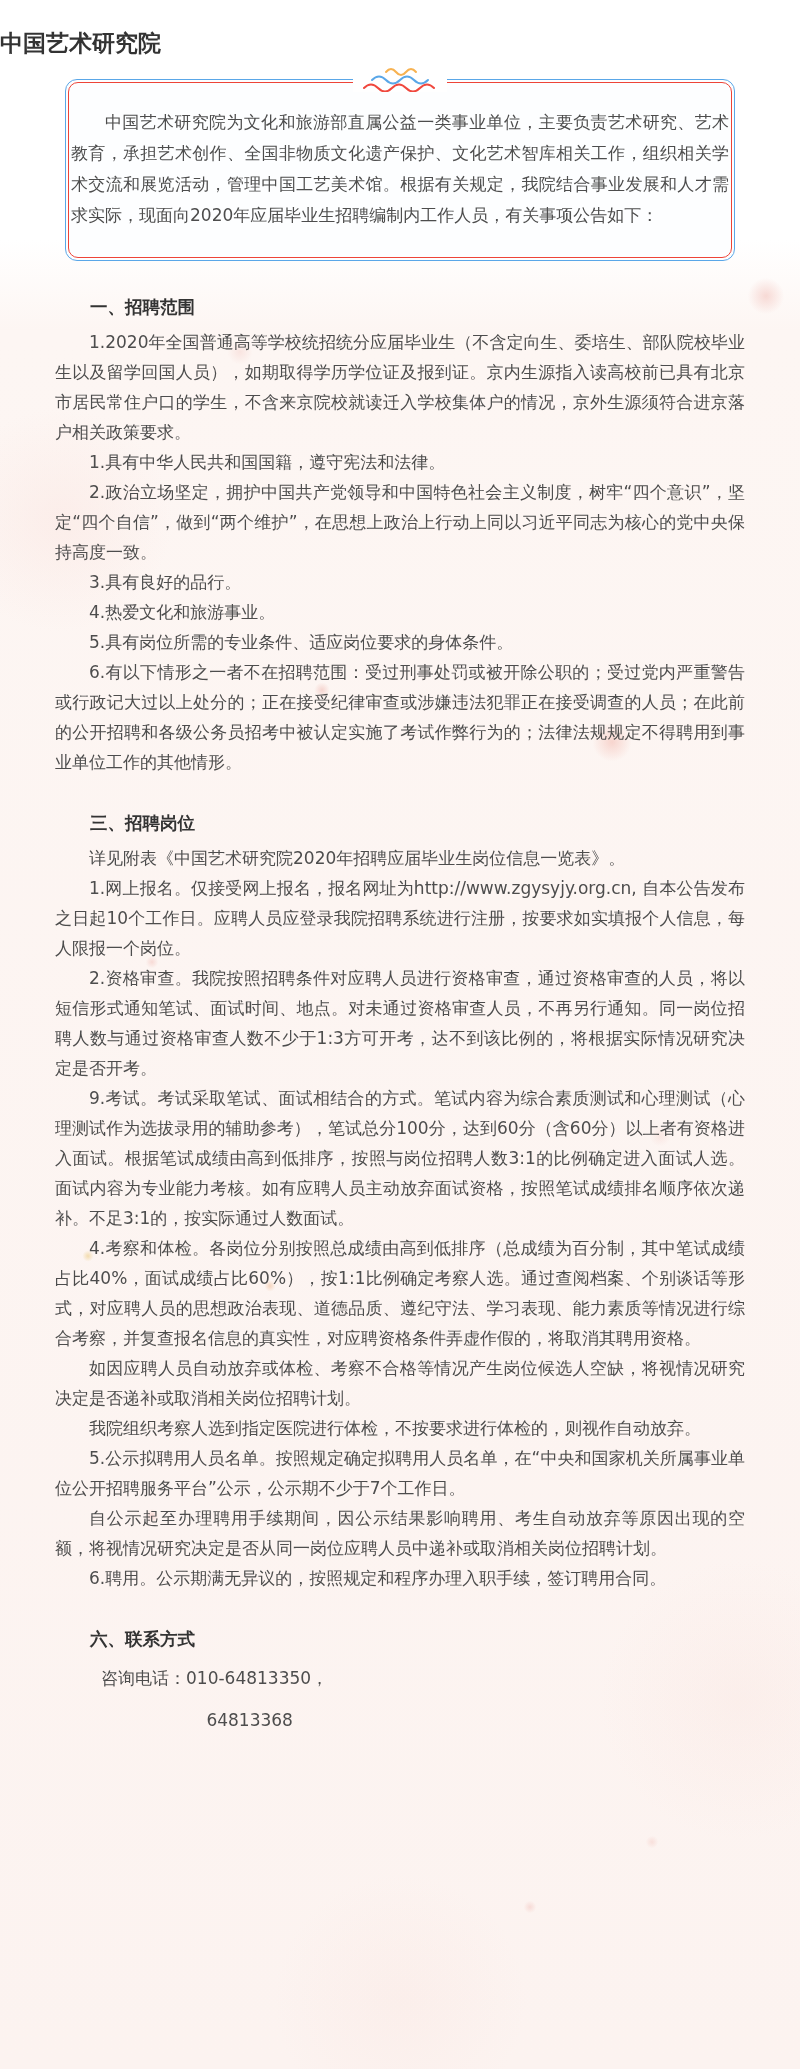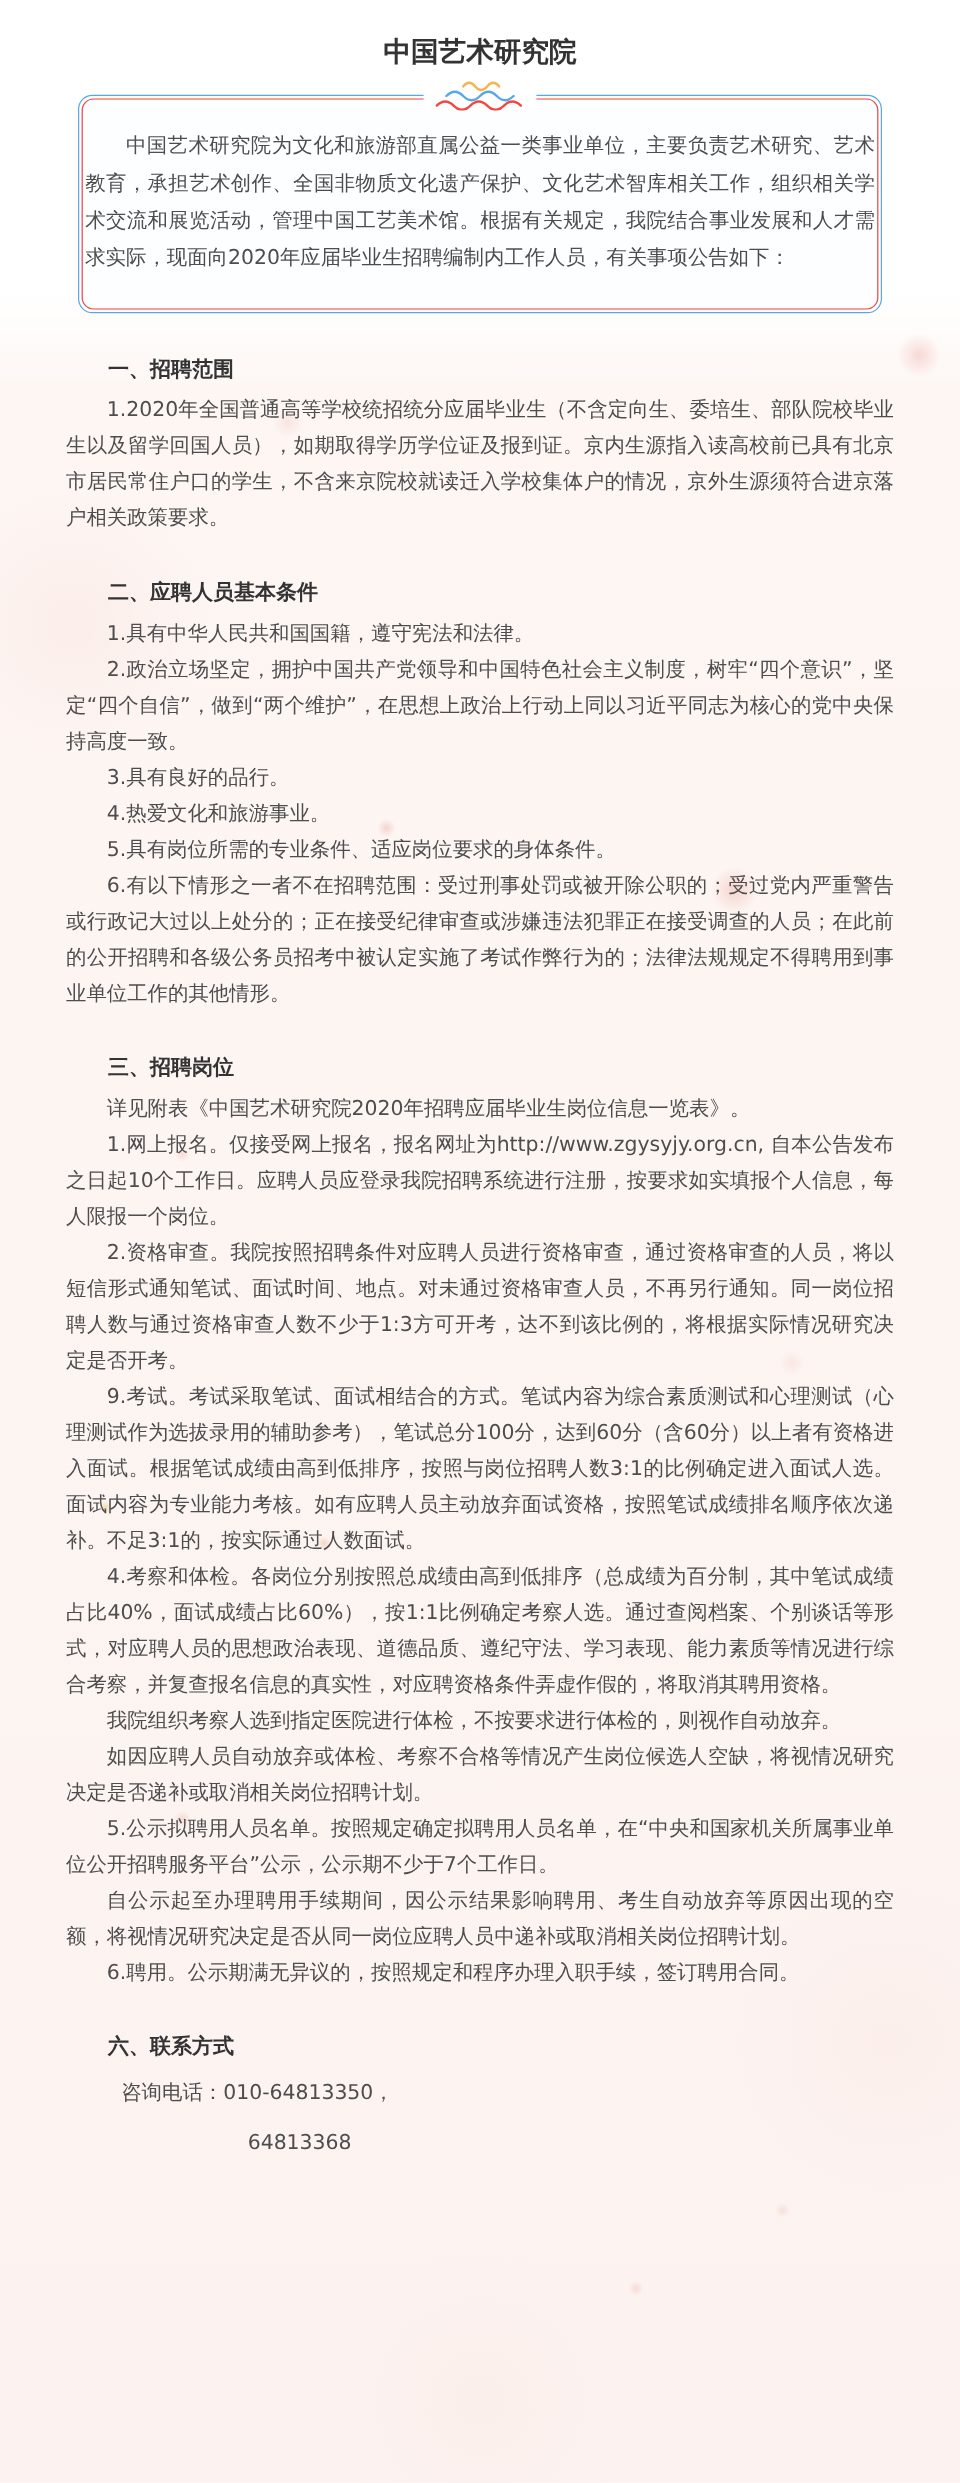--- a/index.html
+++ b/index.html
@@ -28,21 +28,21 @@
       radial-gradient(circle 10px at 152px 1516px, rgba(240,185,178,.5), rgba(240,185,178,0) 70%),
       radial-gradient(circle 15px at 660px 1136px, rgba(243,200,194,.32), rgba(243,200,194,0) 70%),
       radial-gradient(circle 9px at 530px 1907px, rgba(240,185,178,.42), rgba(240,185,178,0) 70%),
       radial-gradient(circle 9px at 652px 1842px, rgba(240,185,178,.35), rgba(240,185,178,0) 70%),
       radial-gradient(circle 160px at 60px 520px, rgba(248,216,210,.28), rgba(248,216,210,0) 70%),
       radial-gradient(circle 200px at 740px 1700px, rgba(248,220,214,.22), rgba(248,220,214,0) 70%),
       radial-gradient(circle 180px at 400px 2000px, rgba(248,222,216,.22), rgba(248,222,216,0) 70%),
       linear-gradient(180deg,#ffffff 0px,#ffffff 240px,#fdf6f3 330px,#fcf3f0 100%);
   }
   .doc-title{
-    text-align:center;
+    text-align:left;
     font-size:23px;
     font-weight:bold;
     color:#333333;
     margin:10px 0 20px;
   }
   .content{padding:0 55px;}
   .intro-box{
     position:relative;
     margin:0 10px 8px;
     border:1px solid #5aa7e8;
@@ -111,39 +111,38 @@
         <p class="intro-text">中国艺术研究院为文化和旅游部直属公益一类事业单位，主要负责艺术研究、艺术教育，承担艺术创作、全国非物质文化遗产保护、文化艺术智库相关工作，组织相关学术交流和展览活动，管理中国工艺美术馆。根据有关规定，我院结合事业发展和人才需求实际，现面向2020年应届毕业生招聘编制内工作人员，有关事项公告如下：</p>
       </div>
     </div>
 
     <div>
         <section>
           <h2 class="sec-heading">一、招聘范围</h2>
           <p class="para">1.2020年全国普通高等学校统招统分应届毕业生（不含定向生、委培生、部队院校毕业生以及留学回国人员），如期取得学历学位证及报到证。京内生源指入读高校前已具有北京市居民常住户口的学生，不含来京院校就读迁入学校集体户的情况，京外生源须符合进京落户相关政策要求。</p>
         </section>
         <section>
-          <h2 class="sec-heading">二、应聘人员基本条件</h2>
           <p class="para">1.具有中华人民共和国国籍，遵守宪法和法律。</p>
           <p class="para">2.政治立场坚定，拥护中国共产党领导和中国特色社会主义制度，树牢“四个意识”，坚定“四个自信”，做到“两个维护”，在思想上政治上行动上同以习近平同志为核心的党中央保持高度一致。</p>
           <p class="para">3.具有良好的品行。</p>
           <p class="para">4.热爱文化和旅游事业。</p>
           <p class="para">5.具有岗位所需的专业条件、适应岗位要求的身体条件。</p>
           <p class="para">6.有以下情形之一者不在招聘范围：受过刑事处罚或被开除公职的；受过党内严重警告或行政记大过以上处分的；正在接受纪律审查或涉嫌违法犯罪正在接受调查的人员；在此前的公开招聘和各级公务员招考中被认定实施了考试作弊行为的；法律法规规定不得聘用到事业单位工作的其他情形。</p>
         </section>
         <section>
           <h2 class="sec-heading">三、招聘岗位</h2>
           <p class="para">详见附表《中国艺术研究院2020年招聘应届毕业生岗位信息一览表》。</p>
         </section>
         <section>
           <p class="para">1.网上报名。仅接受网上报名，报名网址为http://www.zgysyjy.org.cn, 自本公告发布之日起10个工作日。应聘人员应登录我院招聘系统进行注册，按要求如实填报个人信息，每人限报一个岗位。</p>
           <p class="para">2.资格审查。我院按照招聘条件对应聘人员进行资格审查，通过资格审查的人员，将以短信形式通知笔试、面试时间、地点。对未通过资格审查人员，不再另行通知。同一岗位招聘人数与通过资格审查人数不少于1:3方可开考，达不到该比例的，将根据实际情况研究决定是否开考。</p>
           <p class="para">9.考试。考试采取笔试、面试相结合的方式。笔试内容为综合素质测试和心理测试（心理测试作为选拔录用的辅助参考），笔试总分100分，达到60分（含60分）以上者有资格进入面试。根据笔试成绩由高到低排序，按照与岗位招聘人数3:1的比例确定进入面试人选。面试内容为专业能力考核。如有应聘人员主动放弃面试资格，按照笔试成绩排名顺序依次递补。不足3:1的，按实际通过人数面试。</p>
           <p class="para">4.考察和体检。各岗位分别按照总成绩由高到低排序（总成绩为百分制，其中笔试成绩占比40%，面试成绩占比60%），按1:1比例确定考察人选。通过查阅档案、个别谈话等形式，对应聘人员的思想政治表现、道德品质、遵纪守法、学习表现、能力素质等情况进行综合考察，并复查报名信息的真实性，对应聘资格条件弄虚作假的，将取消其聘用资格。</p>
+          <p class="para">如因应聘人员自动放弃或体检、考察不合格等情况产生岗位候选人空缺，将视情况研究决定是否递补或取消相关岗位招聘计划。</p>
           <p class="para">我院组织考察人选到指定医院进行体检，不按要求进行体检的，则视作自动放弃。</p>
-          <p class="para">如因应聘人员自动放弃或体检、考察不合格等情况产生岗位候选人空缺，将视情况研究决定是否递补或取消相关岗位招聘计划。</p>
           <p class="para">5.公示拟聘用人员名单。按照规定确定拟聘用人员名单，在“中央和国家机关所属事业单位公开招聘服务平台”公示，公示期不少于7个工作日。</p>
           <p class="para">自公示起至办理聘用手续期间，因公示结果影响聘用、考生自动放弃等原因出现的空额，将视情况研究决定是否从同一岗位应聘人员中递补或取消相关岗位招聘计划。</p>
           <p class="para">6.聘用。公示期满无异议的，按照规定和程序办理入职手续，签订聘用合同。</p>
         </section>
       </div>
 
     <section>
       <h2 class="sec-heading">六、联系方式</h2>
       <p class="contact-line">咨询电话：010-64813350，</p>
       <p class="contact-line phone2">64813368</p>

